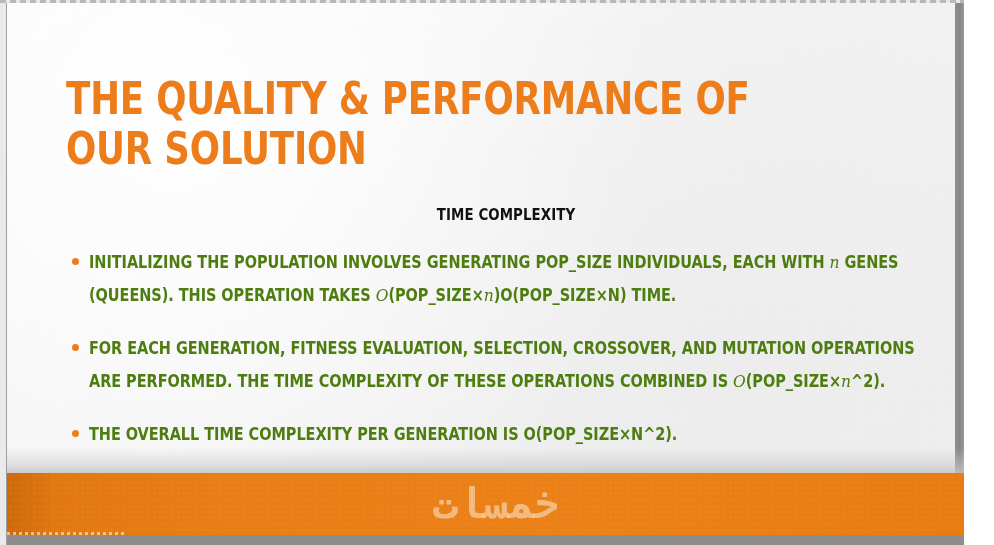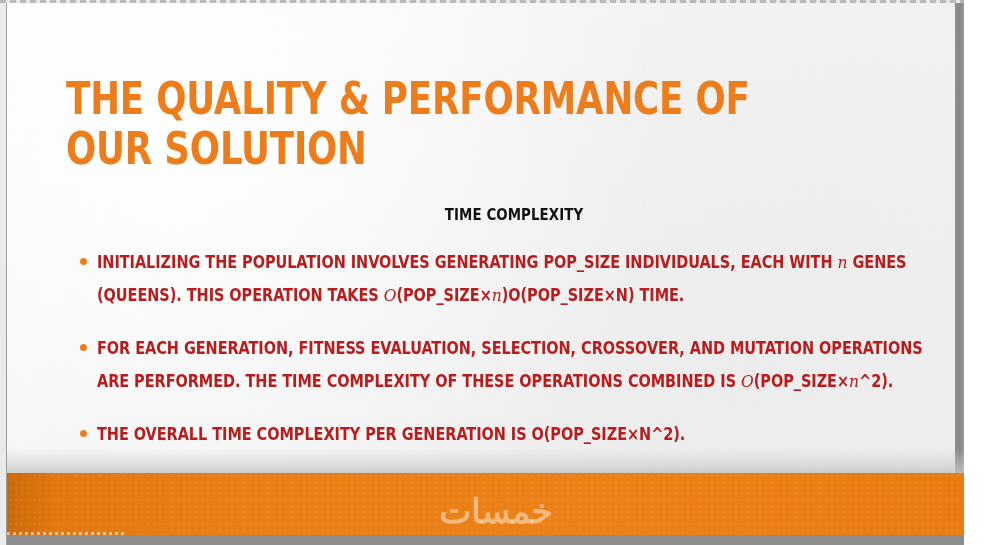--- a/index.html
+++ b/index.html
@@ -104,21 +104,21 @@
     line-height: 50px;
     letter-spacing: -0.2px;
     text-transform: uppercase;
     transform: scaleX(0.88);
     transform-origin: left top;
   }
 
   
   .body-block {
     position: absolute;
-    left: 78px;
+    left: 70px;
     top: 205px;
     width: 872px;
   }
 
   .subhead {
     text-align: center;
     color: #111111;
     font-family: "DejaVu Sans Condensed", "Liberation Sans Narrow", "Liberation Sans", sans-serif;
     font-weight: 700;
     font-size: 16.5px;
@@ -131,21 +131,21 @@
   .bullets {
     list-style: none;
     margin: 0;
     padding: 0;
   }
 
   .bullet {
     position: relative;
     padding-left: 19px;
     margin-bottom: 20px;
-    color: #b91c1c;
+    color: #4d7c0f;
     font-family: "DejaVu Sans Condensed", "Liberation Sans Narrow", "Liberation Sans", sans-serif;
     font-weight: 700;
     font-size: 17.6px;
     line-height: 33px;
     letter-spacing: -0.05px;
     text-transform: uppercase;
   }
   .bullet:last-child { margin-bottom: 4px; }
 
   .bullet-marker {
@@ -205,22 +205,22 @@
     position: absolute;
     left: 0;
     top: 0;
     width: 978px;
     height: 62px;
     display: flex;
     align-items: flex-end;
     justify-content: center;
     padding-bottom: 4px;
     box-sizing: border-box;
-    font-family: Liberation Sans, sans-serif;
-    font-size: 34px;
+    font-family: Liberation Mono, monospace;
+    font-size: 42px;
     font-weight: 700;
     color: rgba(255,255,255,0.45);
     direction: rtl;
     letter-spacing: 1px;
     z-index: 2;
   }
 
   .bottom-strip {
     position: absolute;
     left: 7px;

